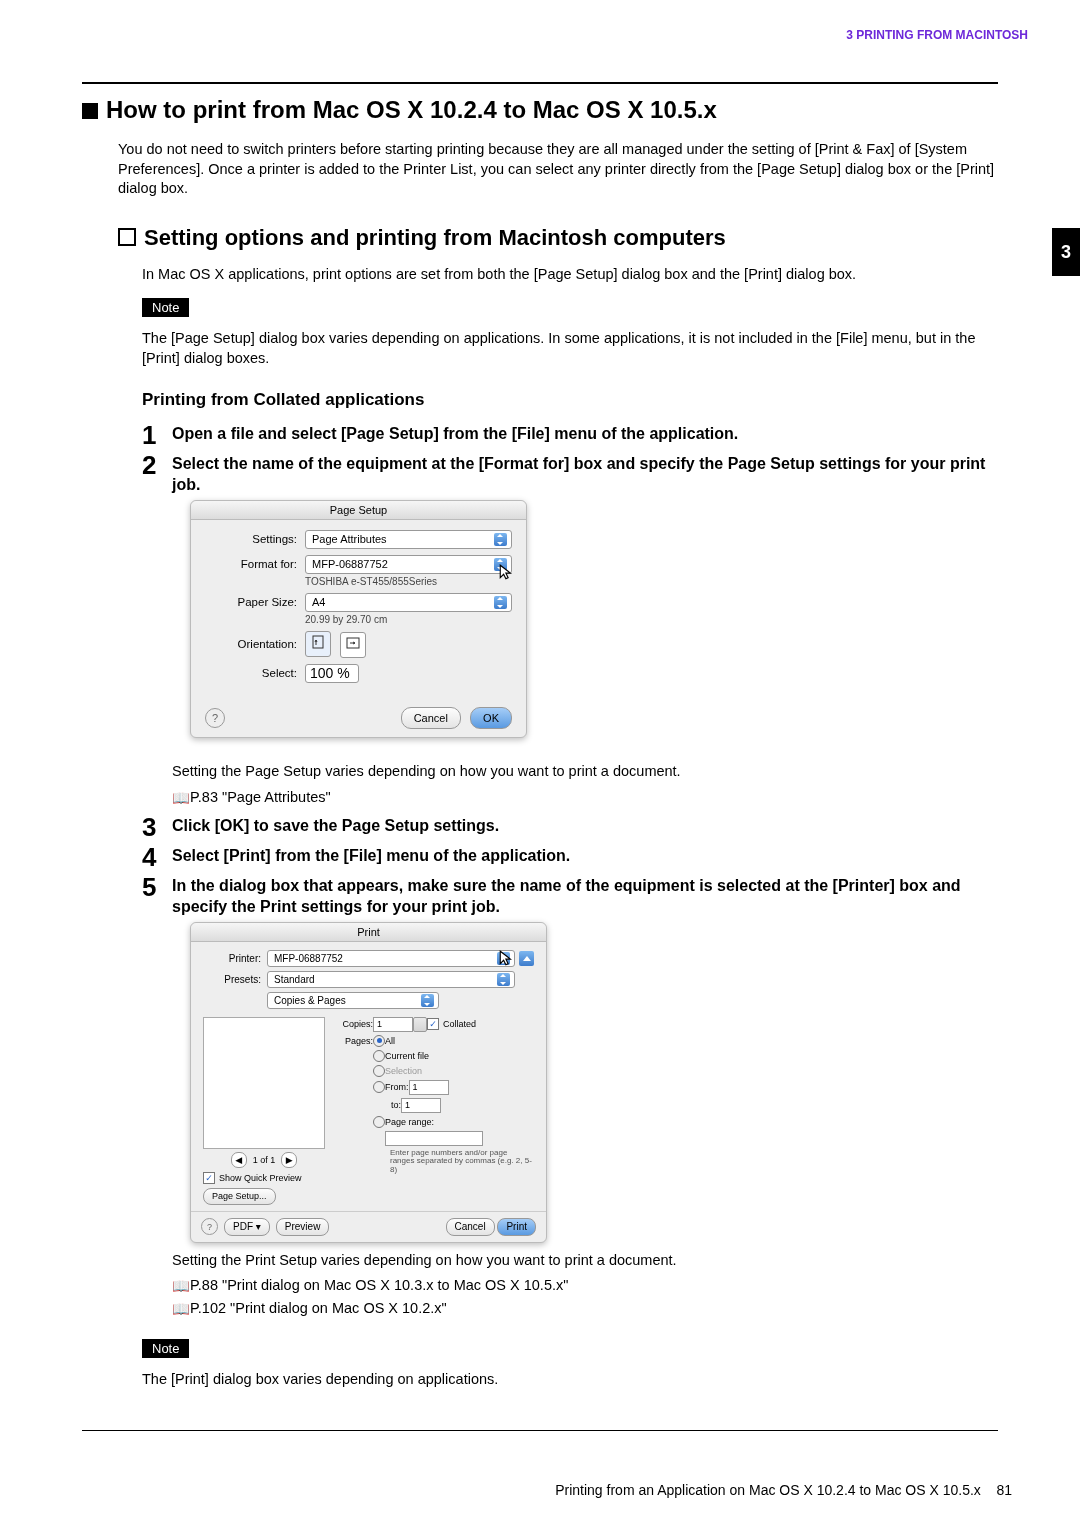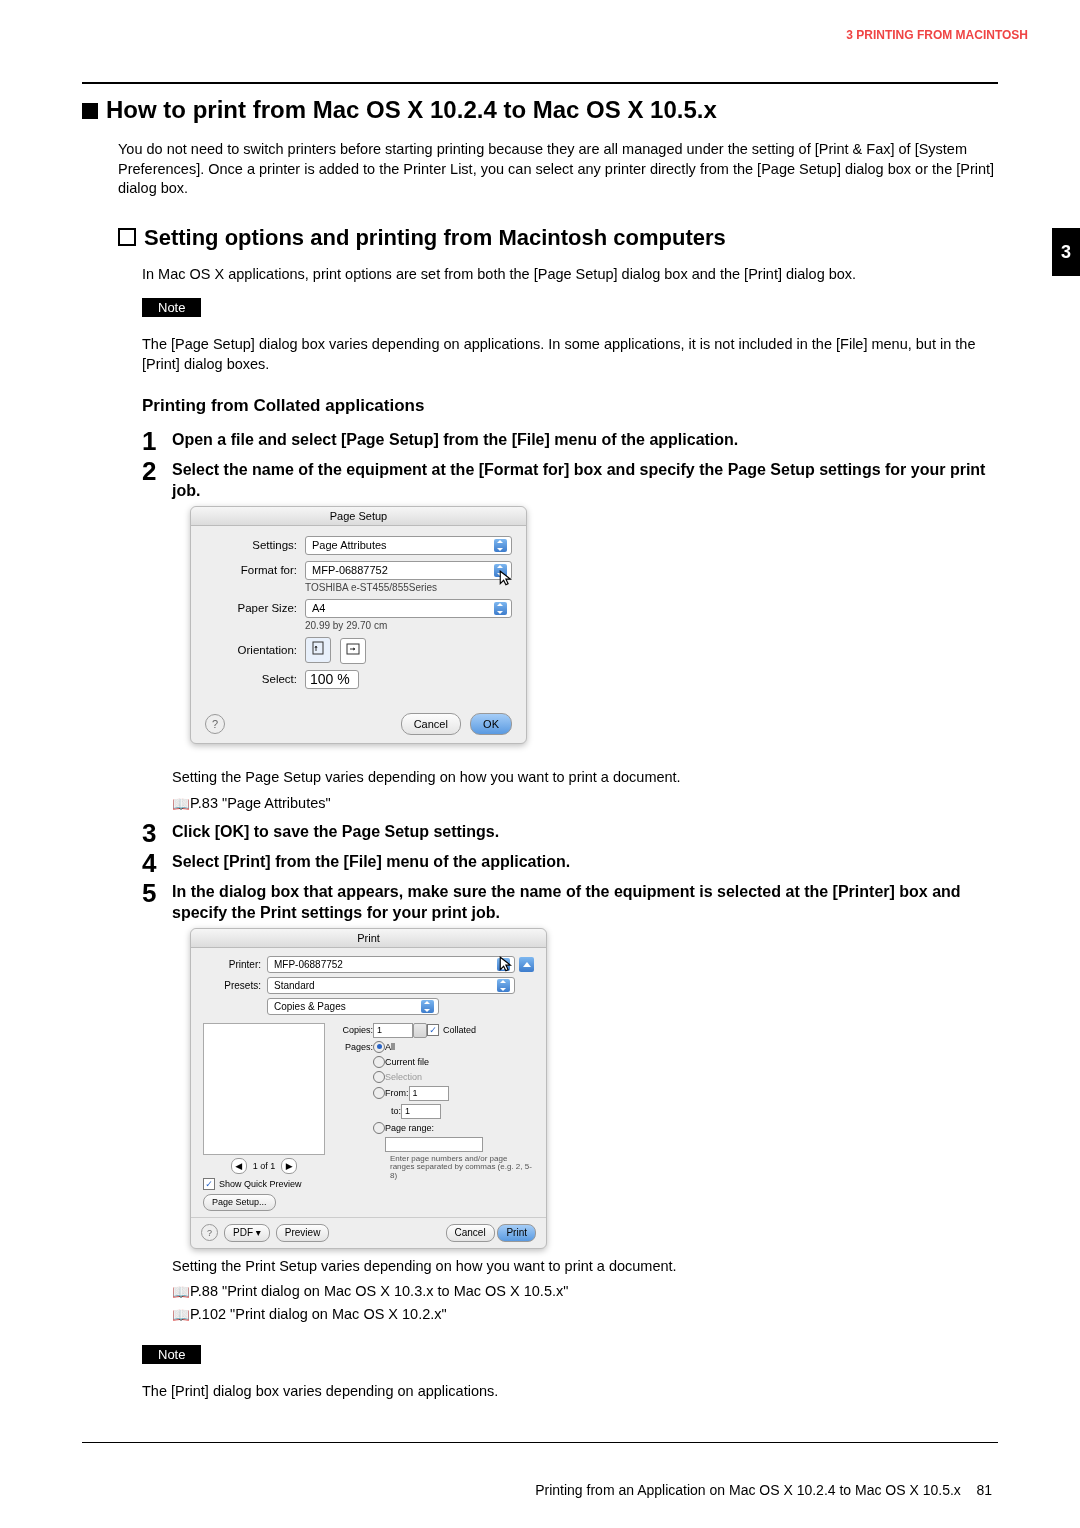--- a/index.html
+++ b/index.html
@@ -13,21 +13,21 @@
   }
   .page {
     padding: 28px 82px 0 82px;
     position: relative;
     box-sizing: border-box;
   }
   .header-right {
     text-align: right;
     font-size: 12px;
     font-weight: bold;
-    color: #ef4444;
+    color: #6d28d9;
     margin-right: -30px;
     margin-bottom: 40px;
   }
   .side-tab {
     position: absolute;
     right: 0;
     top: 228px;
     width: 28px;
     height: 48px;
     background: #000;
@@ -84,23 +84,23 @@
     font-size: 14.5px;
     margin-left: 60px;
     line-height: 1.35;
     margin-bottom: 14px;
   }
   .note-label {
     display: inline-block;
     background: #000;
     color: #fff;
     font-size: 13px;
-    padding: 2px 16px;
+    padding: 2px 10px;
     margin-left: 60px;
-    margin-bottom: 18px;
+    margin-bottom: 12px;
   }
   .h3 {
     font-size: 17px;
     font-weight: bold;
     margin: 22px 0 12px 60px;
   }
   .step {
     display: flex;
     margin-left: 60px;
     margin-bottom: 4px;
@@ -225,21 +225,21 @@
   .opt-row{display:flex;align-items:center;margin-bottom:3px;}
   .opt-lbl{width:38px;text-align:right;}
   .mini-input{width:32px;height:13px;border:1px solid #999;background:#fff;padding:0 3px;display:inline-flex;align-items:center;}
   .radio{width:10px;height:10px;border:1px solid #777;border-radius:50%;display:inline-flex;align-items:center;justify-content:center;}
   .radio.on::after{content:"";width:5px;height:5px;border-radius:50%;background:#2a65c7;}
   .hint{font-size:8px;color:#555;margin-left:55px;margin-top:2px;line-height:1.1;}
   .dlg-print .dlg-footer{border-top:1px solid #ccc;padding:6px 10px;}
   .pdf-btn{height:16px;padding:0 8px;border:1px solid #999;border-radius:8px;font-size:10px;display:inline-flex;align-items:center;background:linear-gradient(#fdfdfd,#e4e4e4);}
 
   .footer-line{
-    position:absolute;bottom:30px;left:82px;right:88px;font-size:14px;text-align:right;
+    position:absolute;bottom:30px;left:82px;right:68px;font-size:14px;text-align:right;
   }
 </style>
 </head>
 <body>
 
 <div class="page">
 
   <div class="header-right">3 PRINTING FROM MACINTOSH</div>
 
   <div class="side-tab">3</div>

